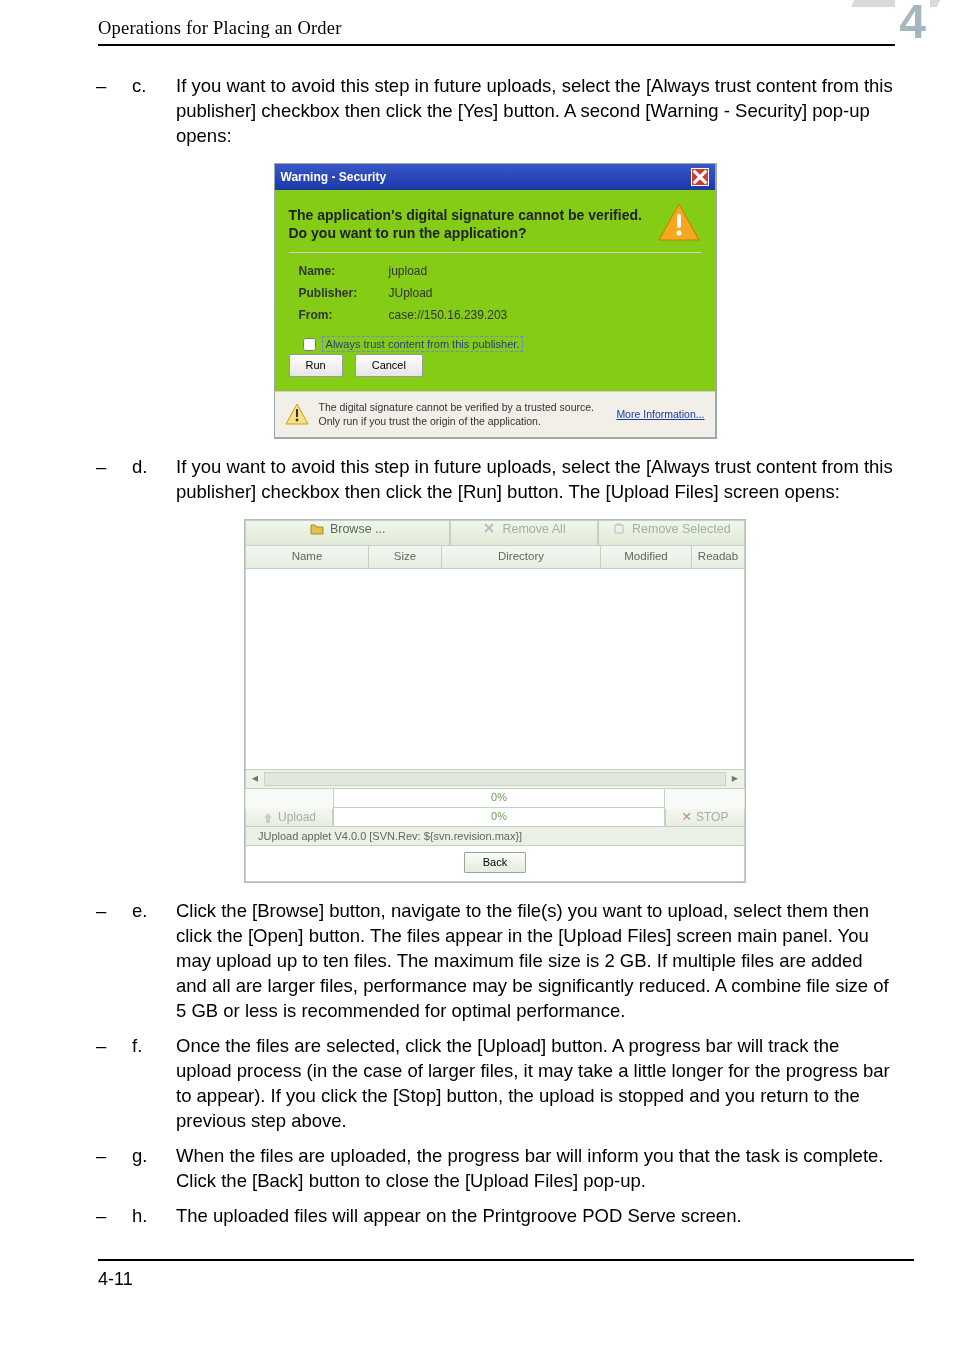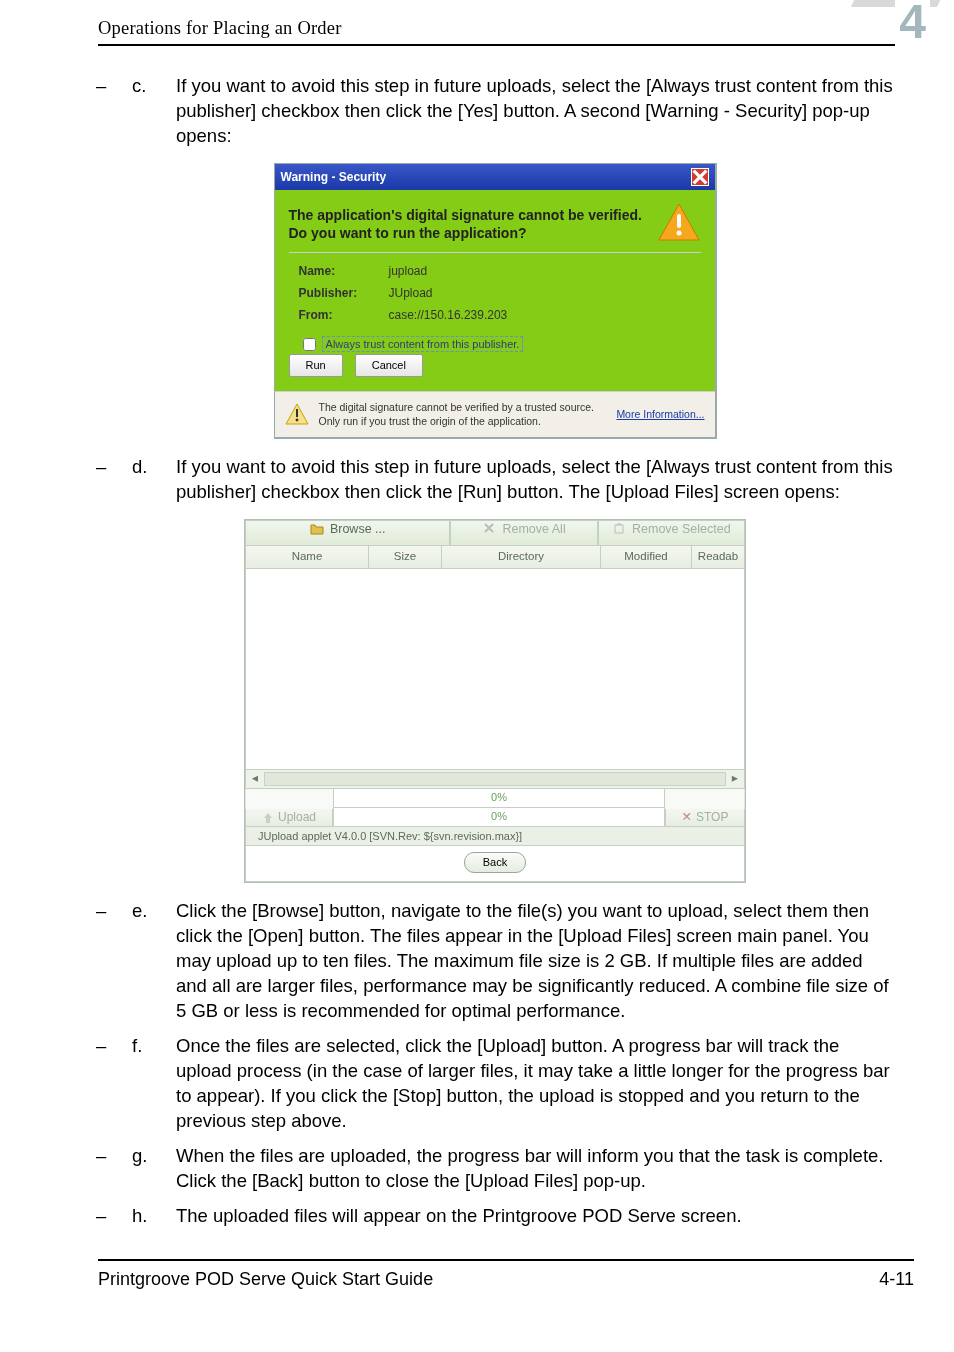--- a/index.html
+++ b/index.html
@@ -54,21 +54,21 @@
   .upl-bottom{display:flex;align-items:flex-end}
   .upl-bottom .left{width:86px;border:1px solid #c4d0c4;border-top:none;display:flex;align-items:center;justify-content:center;background:linear-gradient(#f4f7f1,#e7ede3)}
   .upl-bottom .left .ulab{color:#a3b0a3;font-size:12px}
   .upl-bottom .mid{flex:1;display:flex;flex-direction:column}
   .upl-bottom .bar{height:17px;border:1px solid #c4d0c4;border-top:none;background:#fff;color:#6aa15d;font-size:11px;text-align:center;padding-top:1px}
   .upl-bottom .right{width:78px;border:1px solid #c4d0c4;border-top:none;background:linear-gradient(#f4f7f1,#e7ede3);display:flex;align-items:center;justify-content:center}
   .upl-bottom .right .slab{color:#a3b0a3;font-size:12px}
   .upl-bottom .right .x{color:#c08a8a;margin-right:4px}
   .upl-status{font-size:11px;padding:2px 12px;color:#5b6a5b;border:1px solid #c4d0c4;border-top:none;background:#eaf0e6}
   .upl-back-row{display:flex;justify-content:center;padding:6px 0 8px 0;border:1px solid #c4d0c4;border-top:none;background:#fff}
-  .upl-back-row .back-btn{font-size:11px;padding:2px 18px;border:1px solid #9aa69a;background:linear-gradient(#fafcf8,#e5ece0);border-radius:10px;cursor:pointer}
+  .upl-back-row .back-btn{font-size:11px;padding:2px 18px;border:1px solid #9aa69a;background:linear-gradient(#fafcf8,#e5ece0);border-radius:1px;cursor:pointer}
   .footer-rule{height:2px;background:#000;margin:30px 40px 6px 98px}
   .footer-row{display:flex;justify-content:space-between;padding:2px 40px 0 98px;font-size:18px}
   .icon-svg{display:block}
 </style>
 </head>
 <body>
 <div class="page">
 
 <div class="decor-cap">
   <div class="bar"></div>
@@ -239,17 +239,16 @@
   <div class="item">
     <div class="dash">–</div>
     <div class="letter">h.</div>
     <div class="txt"> The uploaded files will appear on the Printgroove POD Serve screen.</div>
   </div>
 
 </div>
 
 <div class="footer-rule"></div>
 <div class="footer-row">
-  <span>Printgroove POD Serve Quick Start Guide</span>
   <span>4-11</span>
 </div>
 
 </div>
 
 </body></html>

